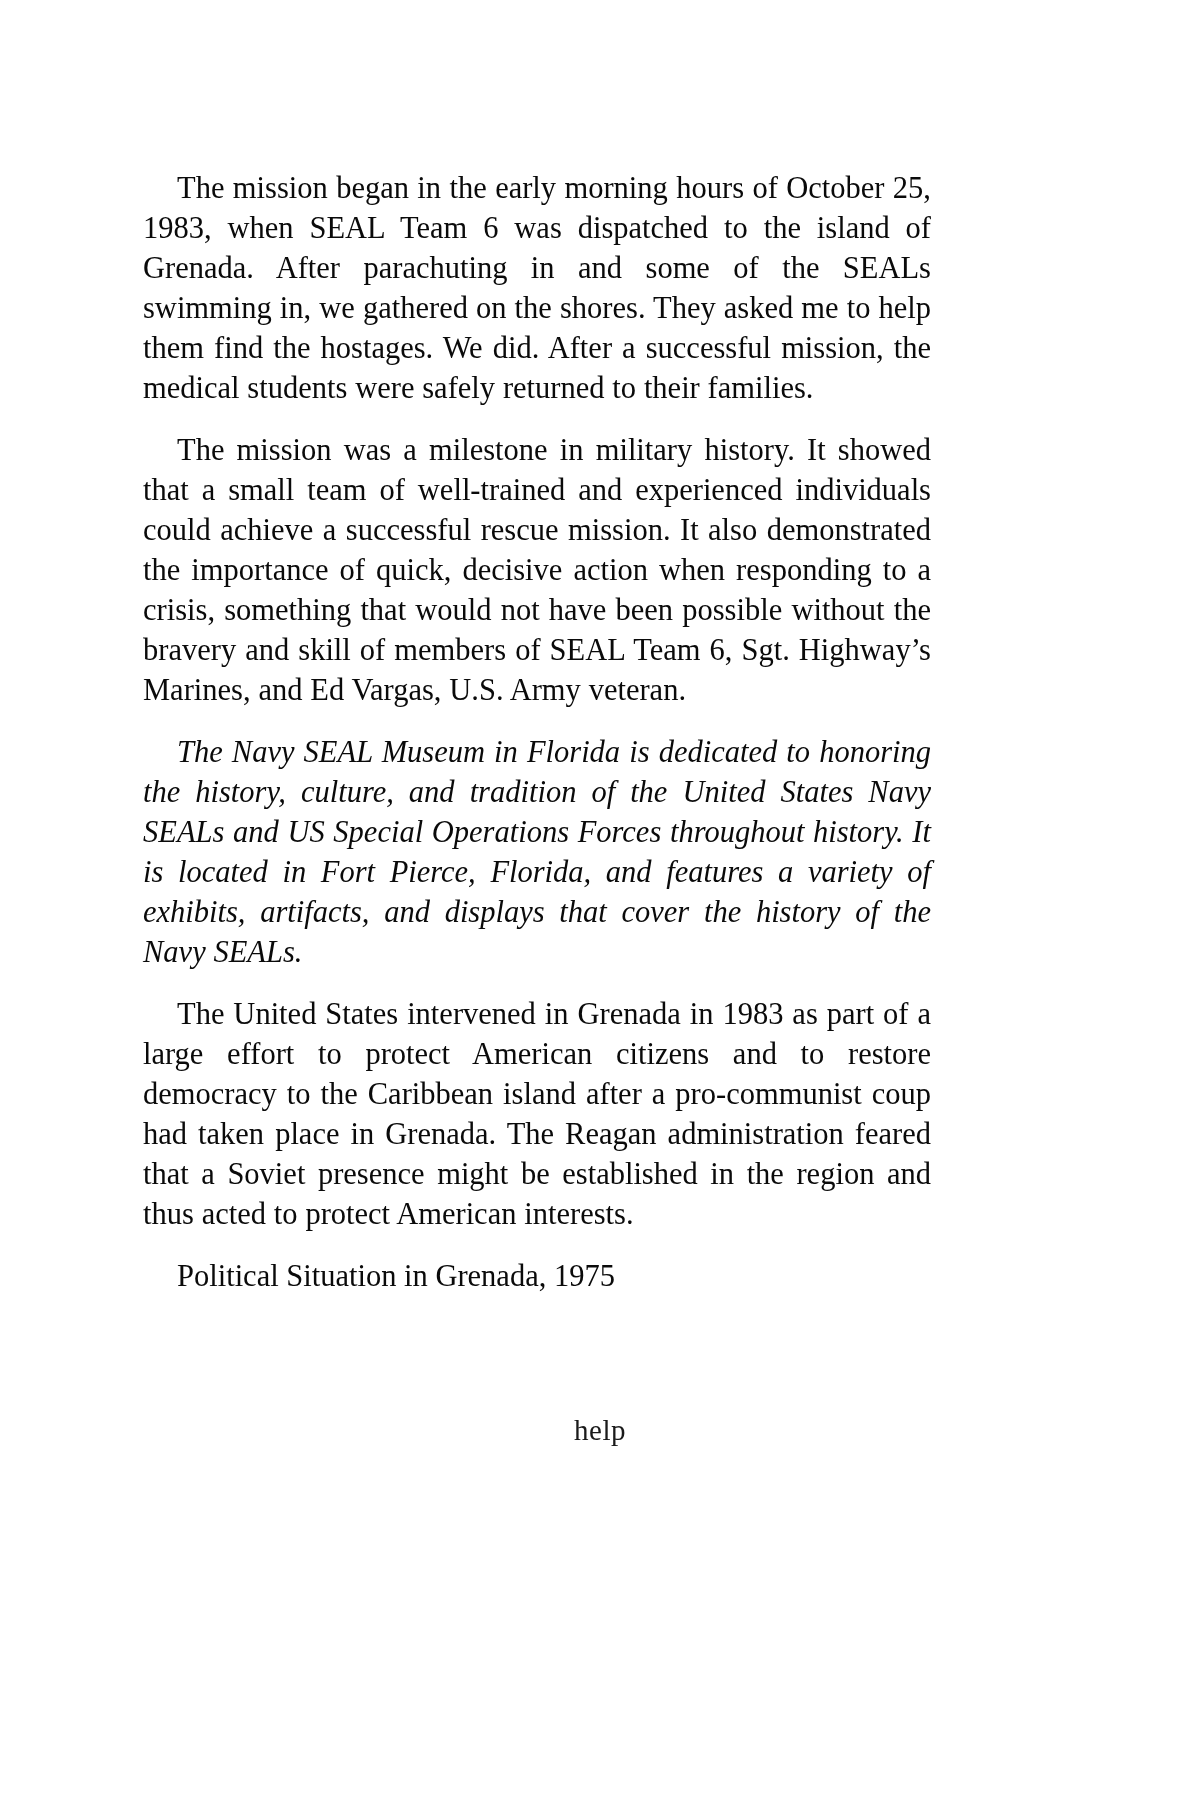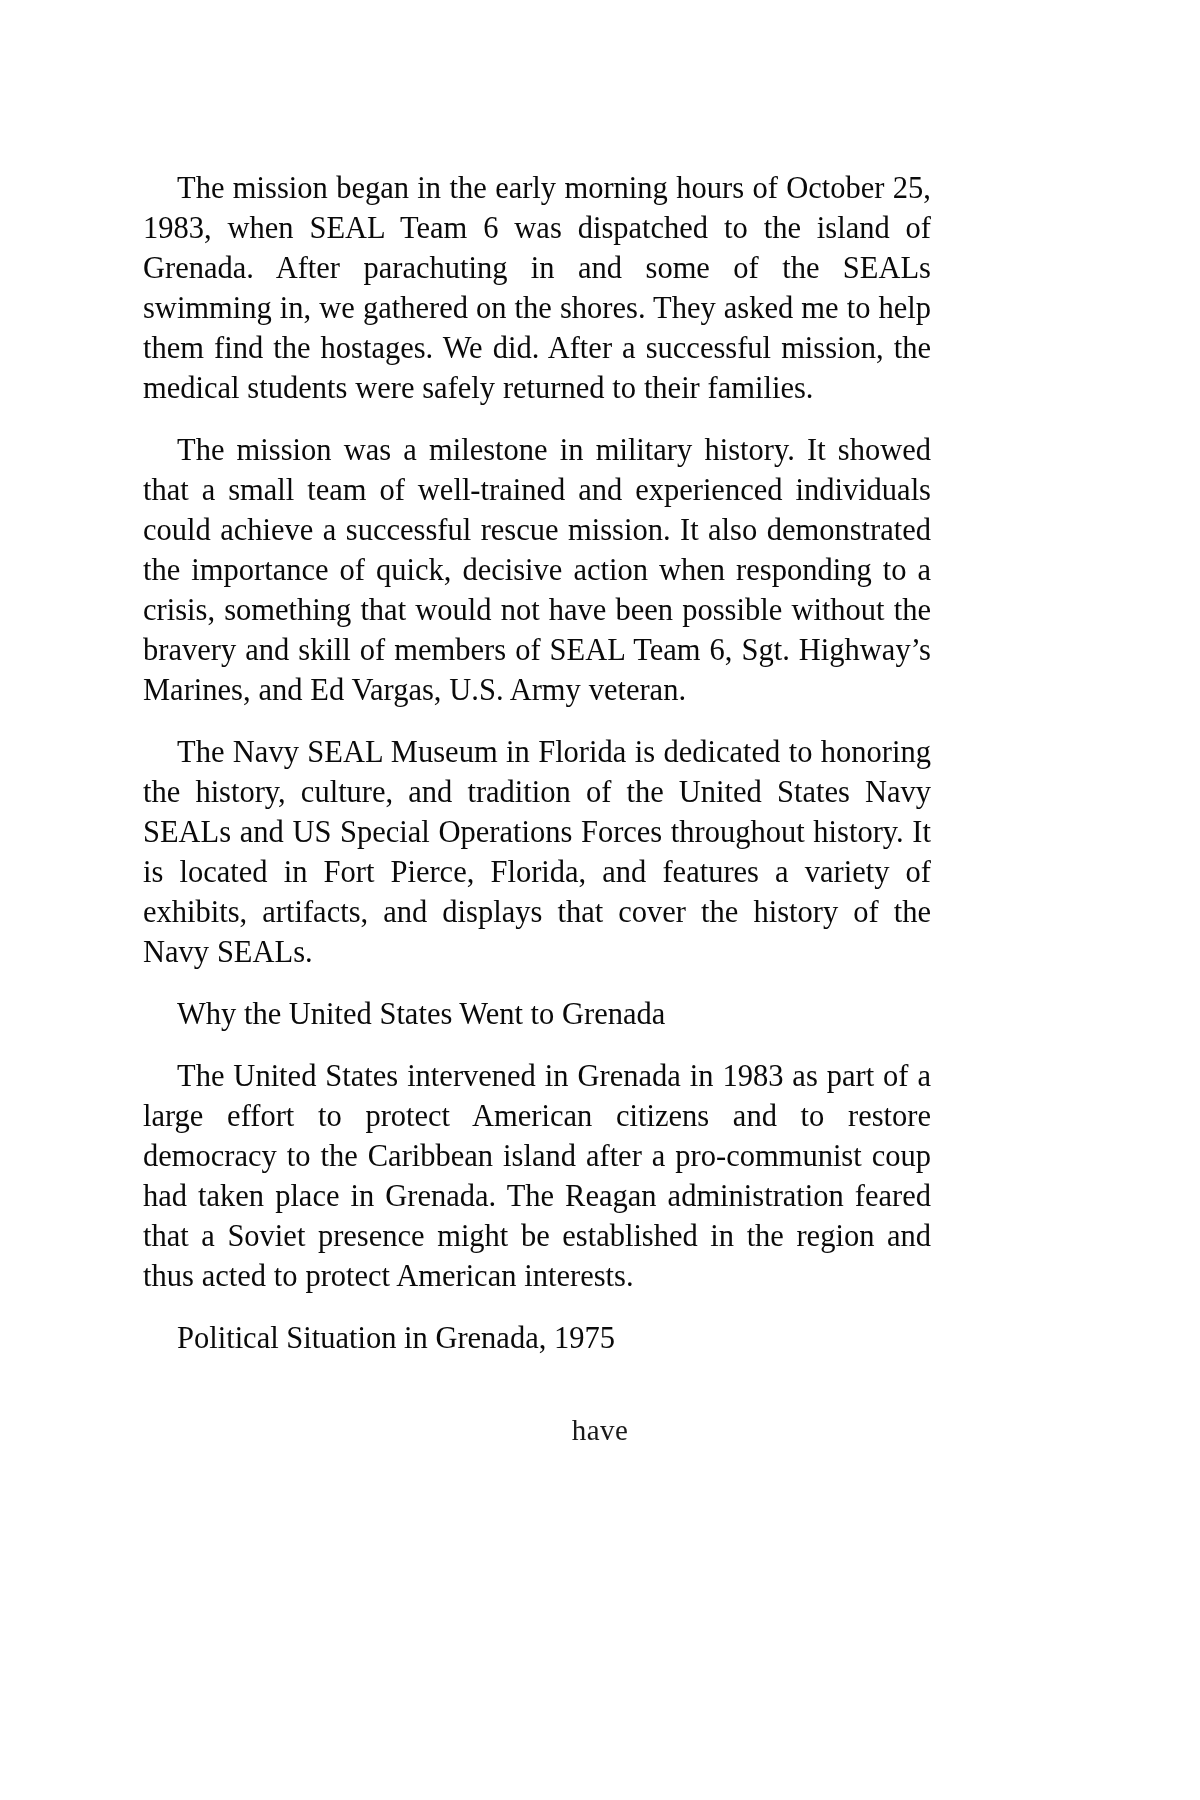--- a/index.html
+++ b/index.html
@@ -57,39 +57,39 @@
     top: 1412px;
     width: 1200px;
     text-align: center;
     font-size: 29px;
     line-height: 36px;
     letter-spacing: 0.5px;
     color: #1a1a1a;
   }
   .no-justify-last {
     text-align-last: left;
+    font-style: italic;
   }
 </style>
 </head>
 <body>
 
 <div class="page">
 
   <div class="content">
 
     <p class="body-par">The mission began in the early morning hours of October 25, 1983, when SEAL Team 6 was dispatched to the island of Grenada. After parachuting in and some of the SEALs swimming in, we gathered on the shores. They asked me to help them find the hostages. We did. After a successful mission, the medical students were safely returned to their families.</p>
 
     <p class="body-par">The mission was a milestone in military history. It showed that a small team of well-trained and experienced individuals could achieve a successful rescue mission. It also demonstrated the importance of quick, decisive action when responding to a crisis, something that would not have been possible without the bravery and skill of members of SEAL Team 6, Sgt. Highway’s Marines, and Ed Vargas, U.S. Army veteran.</p>
 
     <p class="body-par no-justify-last">The Navy SEAL Museum in Florida is dedicated to honoring the history, culture, and tradition of the United States Navy SEALs and US Special Operations Forces throughout history. It is located in Fort Pierce, Florida, and features a variety of exhibits, artifacts, and displays that cover the history of the Navy SEALs.</p>
 
-    <h2 class="section-heading">Why the United States Went to Grenada</h2>
 
     <p class="body-par">The United States intervened in Grenada in 1983 as part of a large effort to protect American citizens and to restore democracy to the Caribbean island after a pro-communist coup had taken place in Grenada. The Reagan administration feared that a Soviet presence might be established in the region and thus acted to protect American interests.</p>
 
     <h2 class="section-heading">Political Situation in Grenada, 1975</h2>
 
 
   </div>
 
-  <div class="page-number">have</div>
+  <div class="page-number">help</div>
 
 </div>
 
 </body></html>

